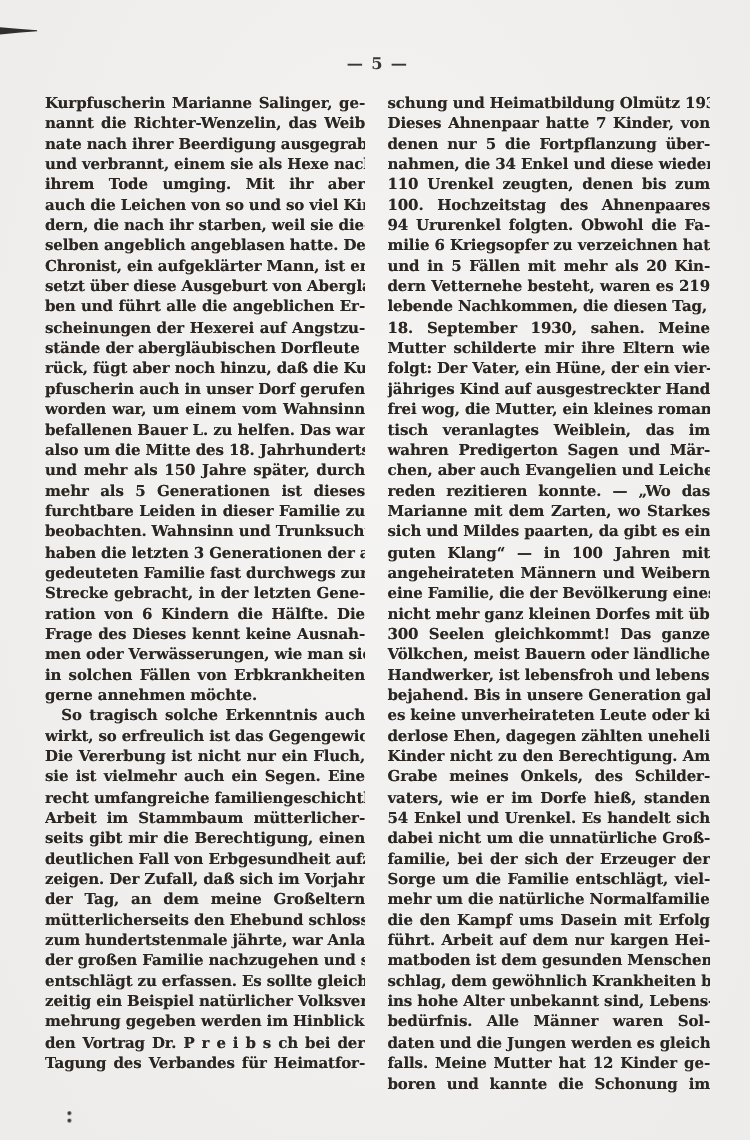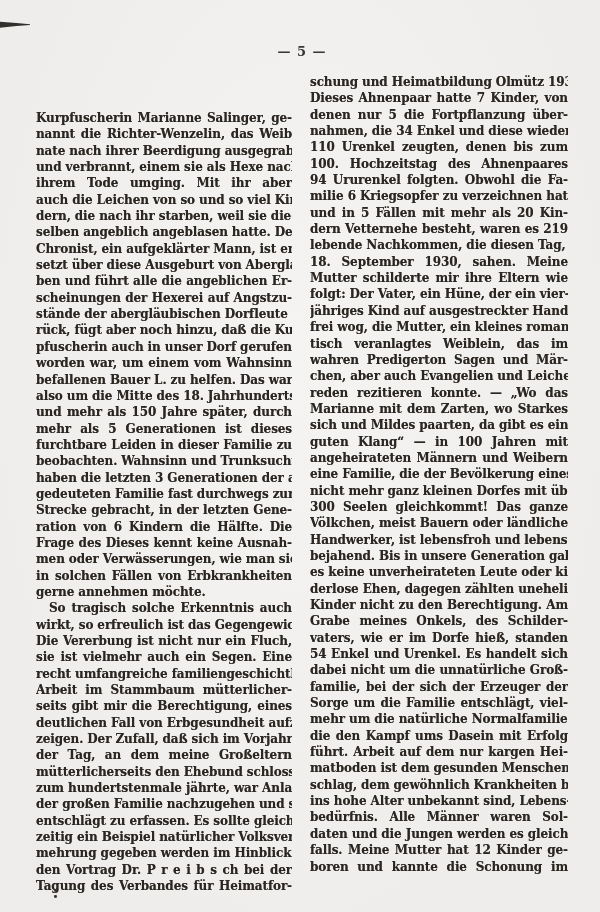--- a/index.html
+++ b/index.html
@@ -35,21 +35,21 @@
   .col {
     position: absolute;
     top: 74px;
     overflow: hidden;
     color: #2b2622;
     font-size: 12px;
     font-weight: 700;
     letter-spacing: -0.1px;
     text-shadow: 0 0 0.3px rgba(40,34,28,0.55);
   }
-  .col-left  { left: 36px;  width: 256px; margin-top: 36px; }
+  .col-left  { left: 36px;  width: 256px; }
   .col-right { left: 310px; width: 258px; }
   .line {
     height: 16.35px;
     line-height: 16.35px;
     white-space: nowrap;
     text-align: justify;
     text-align-last: justify;
   }
   .line.ragged {
     text-align-last: left;
@@ -127,21 +127,21 @@
       <div class="line">Frage des Dieses kennt keine Ausnah-</div>
       <div class="line">men oder Verwässerungen, wie man sie</div>
       <div class="line">in solchen Fällen von Erbkrankheiten</div>
       <div class="line ragged">gerne annehmen möchte.</div>
       <div class="line indent">So tragisch solche Erkenntnis auch</div>
       <div class="line">wirkt, so erfreulich ist das Gegengewicht.</div>
       <div class="line">Die Vererbung ist nicht nur ein Fluch,</div>
       <div class="line">sie ist vielmehr auch ein Segen. Eine</div>
       <div class="line">recht umfangreiche familiengeschichtliche</div>
       <div class="line">Arbeit im Stammbaum mütterlicher-</div>
-      <div class="line">seits gibt mir die Berechtigung, eines</div>
+      <div class="line">seits gibt mir die Berechtigung, einen</div>
       <div class="line">deutlichen Fall von Erbgesundheit aufzu-</div>
       <div class="line">zeigen. Der Zufall, daß sich im Vorjahre</div>
       <div class="line">der Tag, an dem meine Großeltern</div>
       <div class="line">mütterlicherseits den Ehebund schlossen,</div>
       <div class="line">zum hundertstenmale jährte, war Anlaß,</div>
       <div class="line">der großen Familie nachzugehen und sie</div>
       <div class="line">entschlägt zu erfassen. Es sollte gleich-</div>
       <div class="line">zeitig ein Beispiel natürlicher Volksver-</div>
       <div class="line">mehrung gegeben werden im Hinblick auf</div>
       <div class="line">den Vortrag Dr. P r e i b s ch bei der</div>

